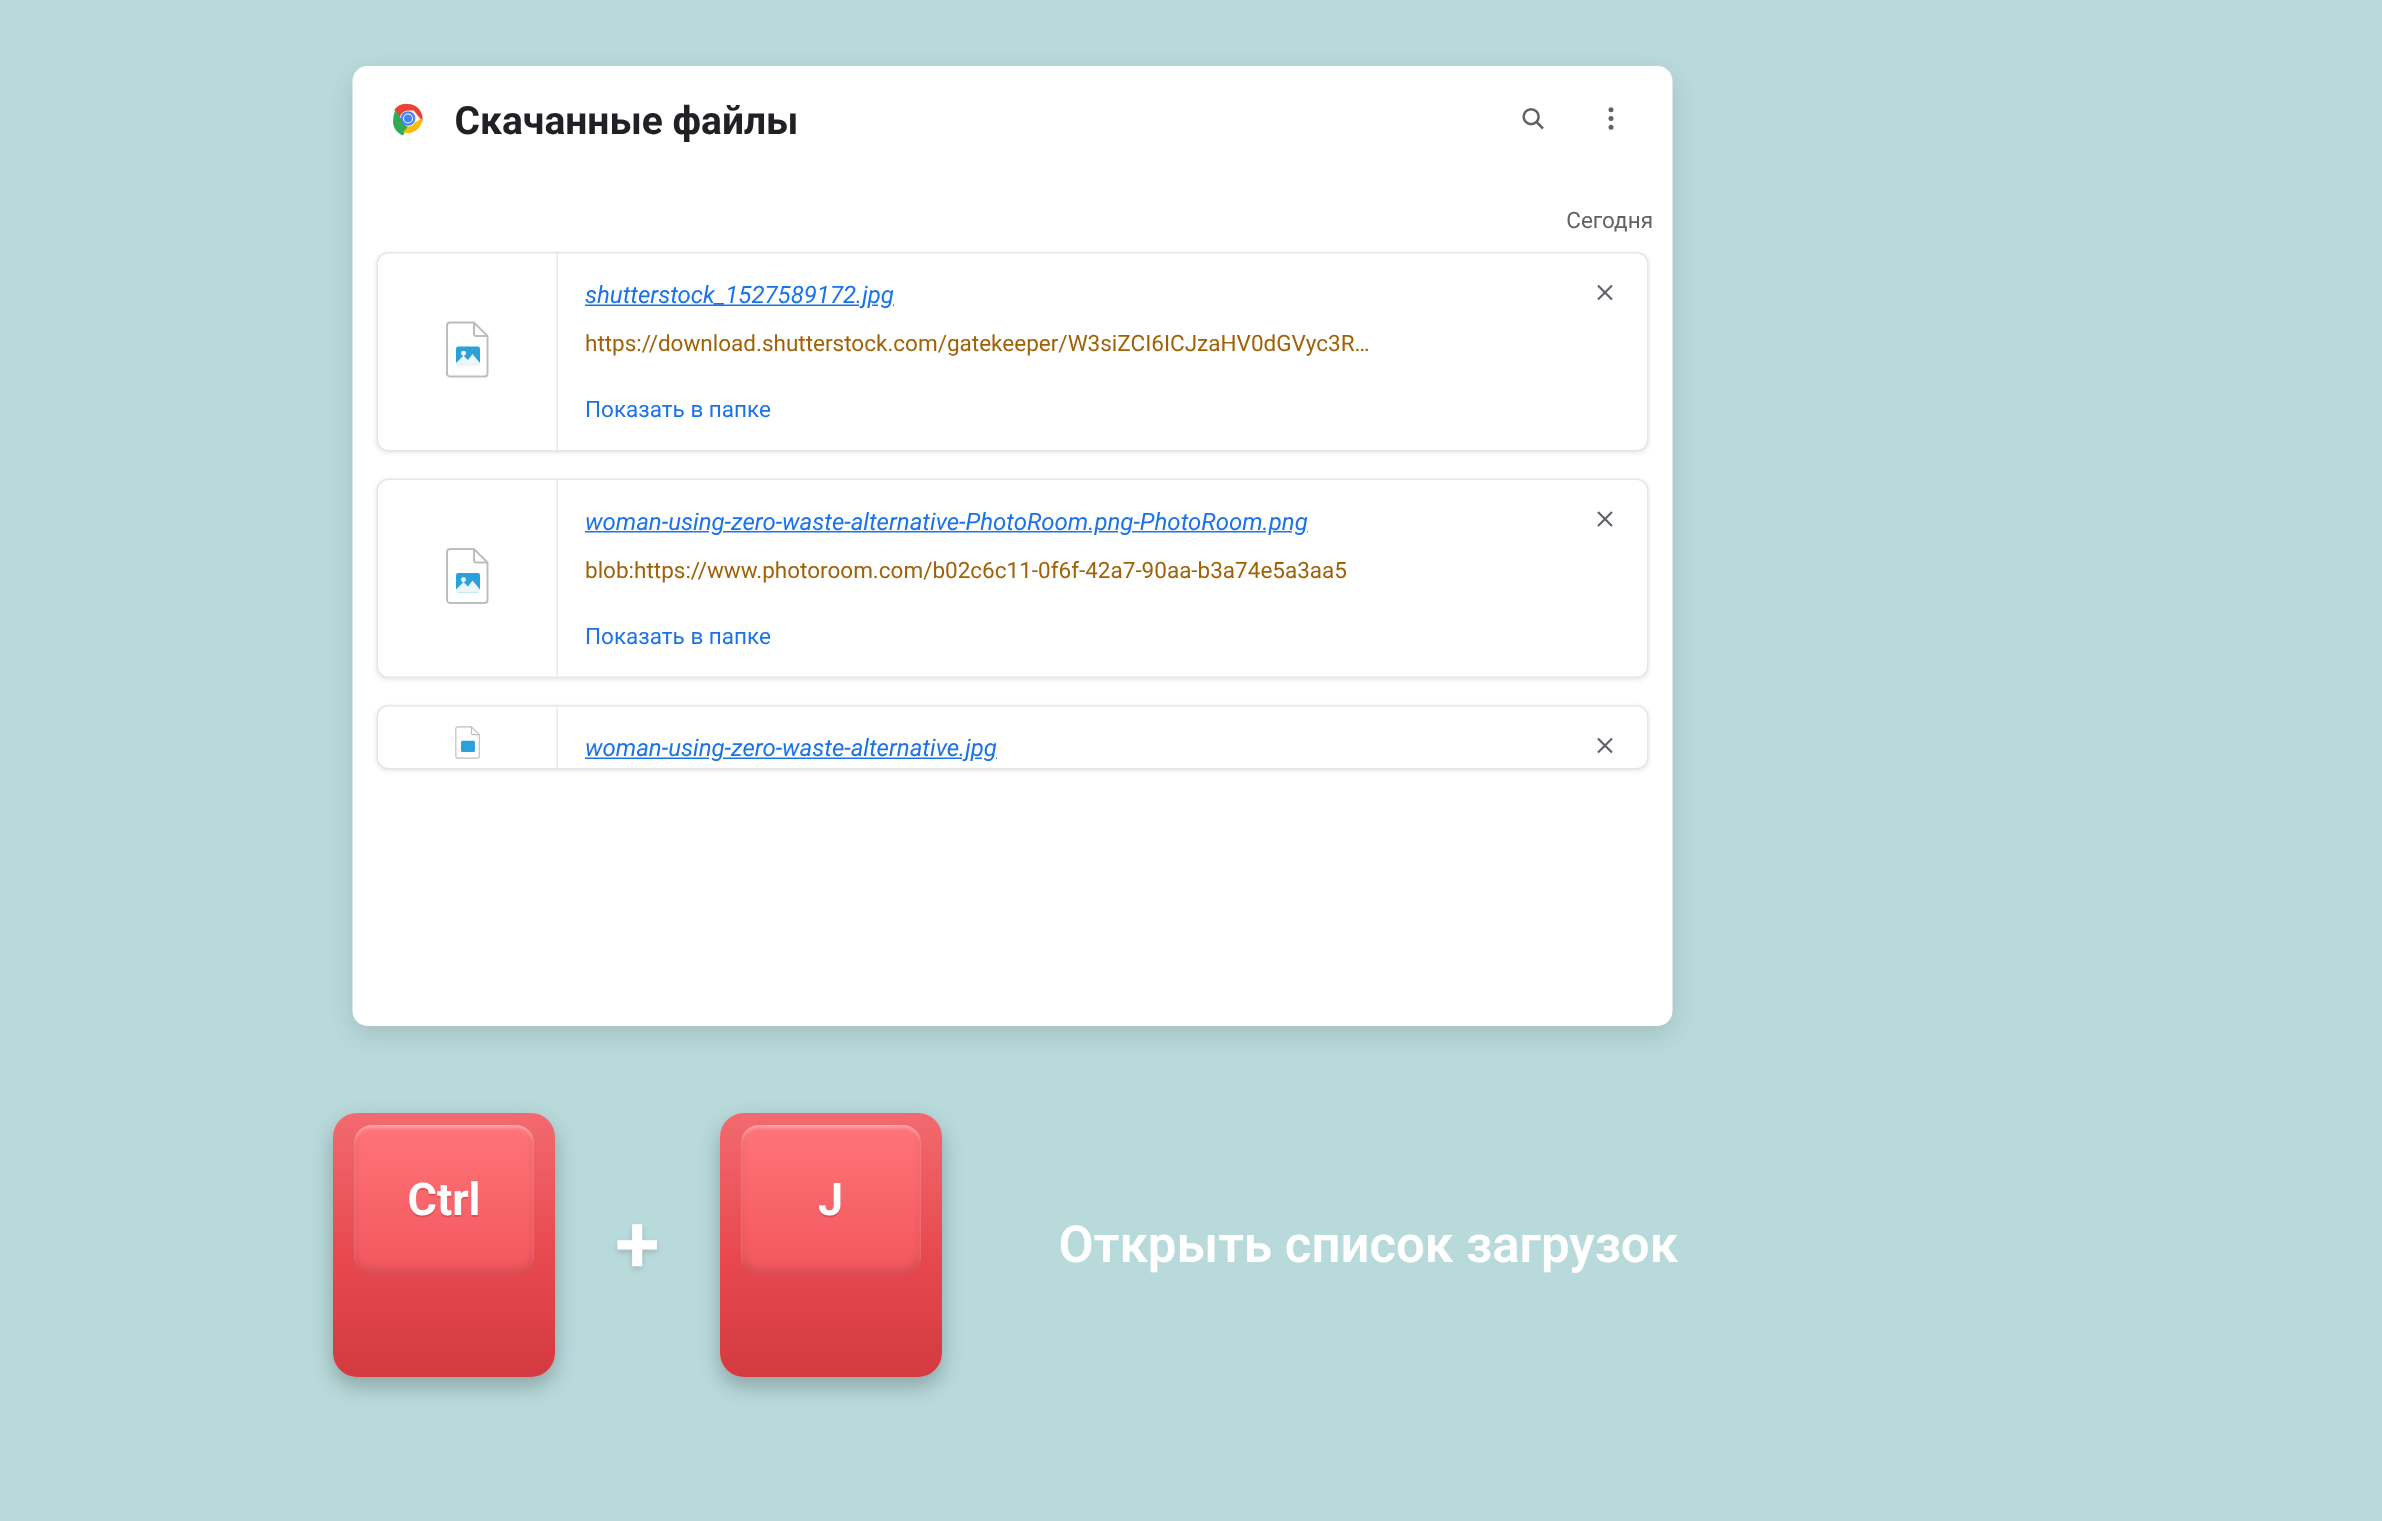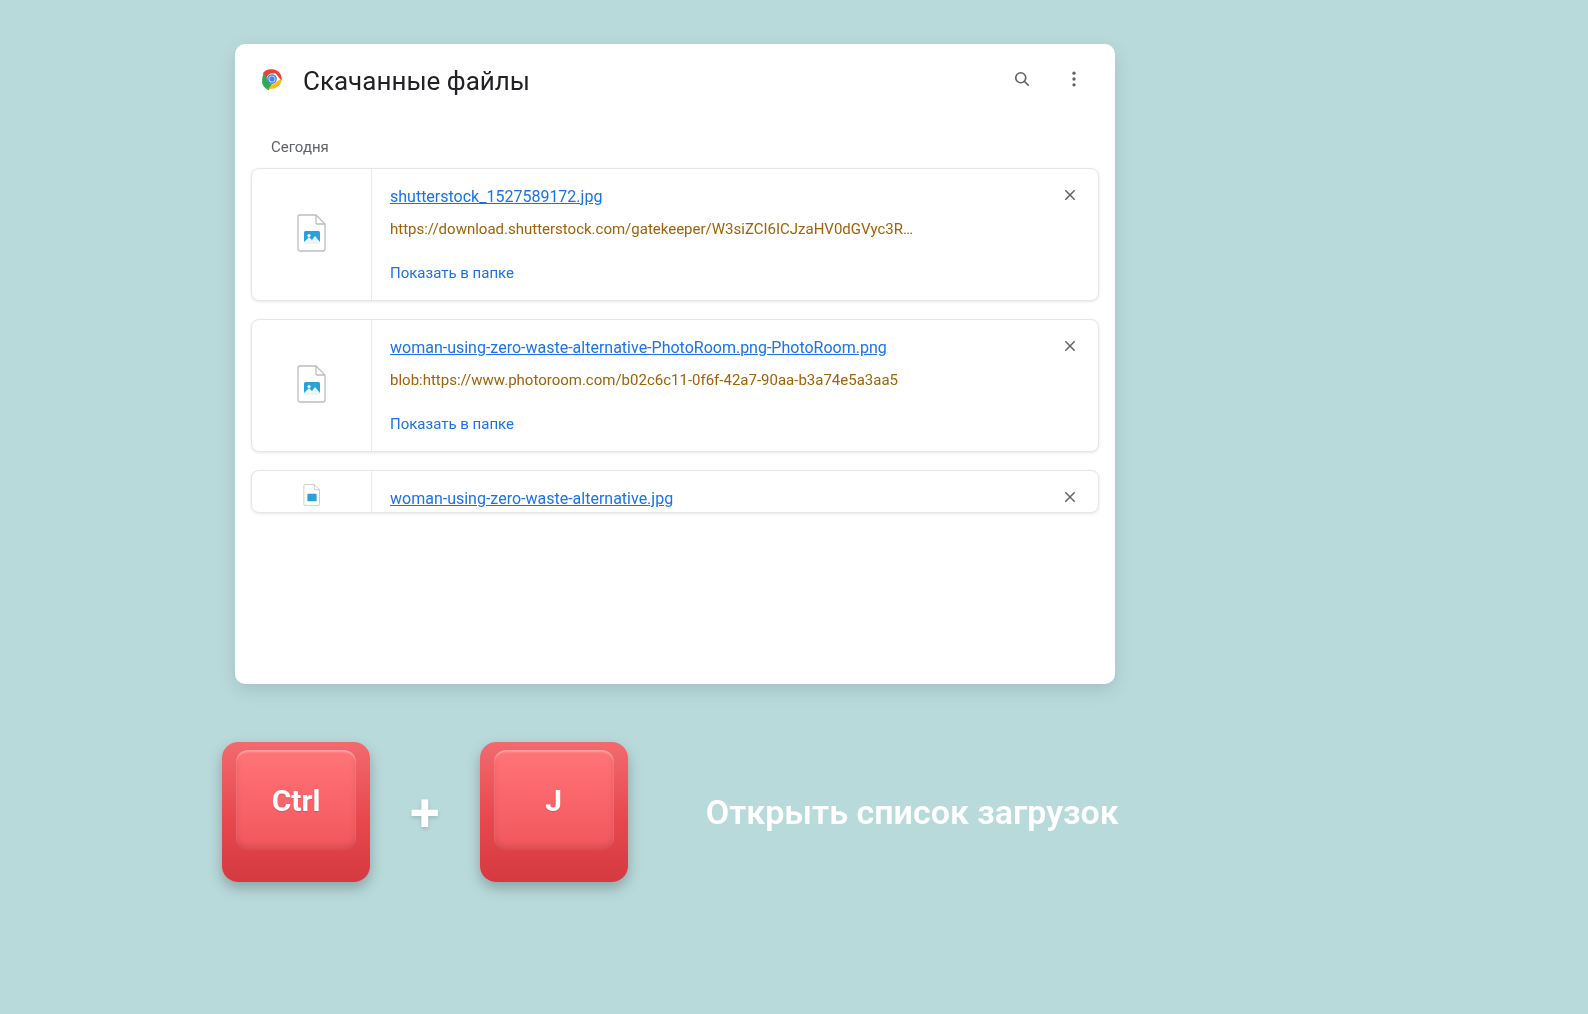--- a/index.html
+++ b/index.html
@@ -26,37 +26,38 @@
     display: flex;
     align-items: center;
     padding: 20px 24px 14px 24px;
     gap: 18px;
   }
   .chrome-logo {
     width: 26px; height: 26px; flex-shrink: 0;
   }
   .panel-title {
     font-size: 26px;
-    font-weight: 400;
+    font-weight: 700;
     color: #202124;
     flex: 1;
   }
   .header-btn {
     width: 34px; height: 34px;
     display: flex; align-items: center; justify-content: center;
     border-radius: 50%;
     color: #5f6368;
     cursor: pointer;
   }
   .header-btn svg { width: 20px; height: 20px; }
 
   .section-label {
     font-size: 15px;
     color: #5f6368;
     margin: 26px 13px 12px 36px;
+    text-align: right;
   }
 
   .cards {
     padding: 0 16px;
   }
   .card {
     display: flex;
     background: #fff;
     border: 1px solid #e6e6e6;
     border-radius: 8px;
@@ -80,20 +81,21 @@
   }
   .file-link {
     color: #1a73e8;
     text-decoration: underline;
     font-size: 16px;
     display: inline-block;
     max-width: 640px;
     white-space: nowrap;
     overflow: hidden;
     text-overflow: ellipsis;
+    font-style: italic;
   }
   .file-url {
     color: #a16207;
     font-size: 15px;
     margin-top: 10px;
     white-space: nowrap;
     overflow: hidden;
     text-overflow: ellipsis;
     max-width: 640px;
   }
@@ -126,21 +128,21 @@
   .shortcut {
     position: absolute;
     left: 222px;
     top: 742px;
     display: flex;
     align-items: center;
     gap: 40px;
   }
   .key {
     width: 148px;
-    height: 140px;
+    height: 176px;
     position: relative;
   }
   .key-base {
     position: absolute;
     inset: 0;
     background: linear-gradient(180deg, #f26a6f 0%, #e7484e 55%, #d43a41 100%);
     border-radius: 16px;
     box-shadow: 0 6px 14px rgba(0,0,0,0.25);
   }
   .key-cap {

